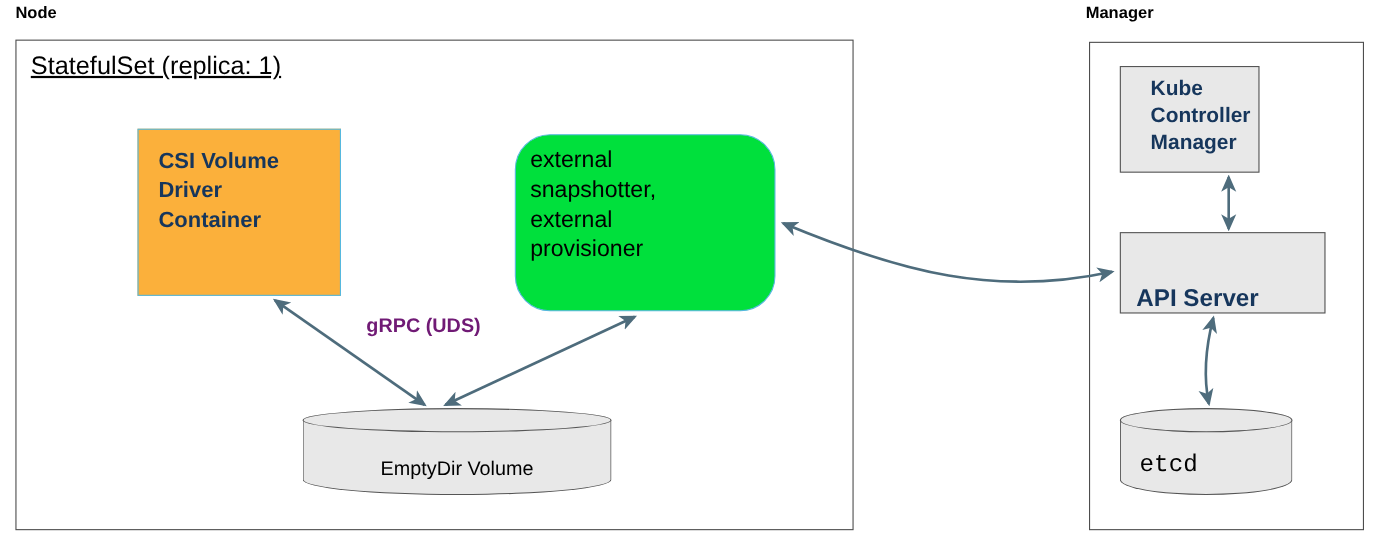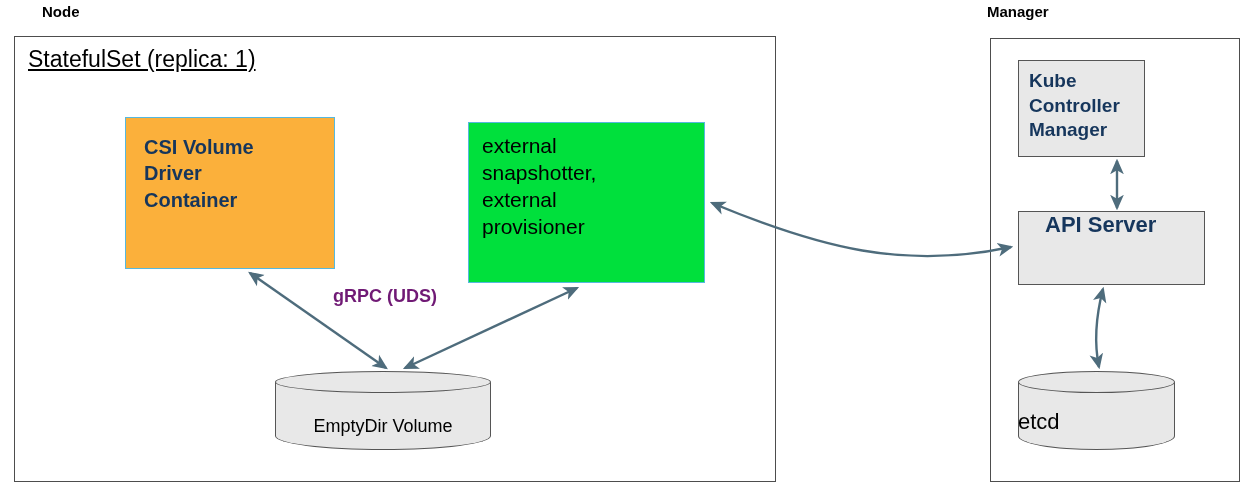--- a/index.html
+++ b/index.html
@@ -64,30 +64,30 @@
 
   .box.gray {
     background: #e8e8e8;
     border: 1.6px solid #555555;
   }
   .box.kcm {
     color: #16365c;
     font-size: 19px;
     font-weight: bold;
     line-height: 1.3;
-    padding: 8px 0 0 10px;
+    padding: 8px 0 0 27px;
   }
   .box.kcm span { display: block; max-width: 100px; }
   .box.api {
     color: #16365c;
     font-size: 22px;
     font-weight: bold;
     display: flex;
-    align-items: flex-start;
-    padding-left: 26px;
+    align-items: flex-end;
+    padding-left: 14px;
   }
 
   .grpc-label {
     position: absolute;
     font-size: 18px;
     font-weight: bold;
     color: #701a75;
     z-index: 4;
   }
 
@@ -111,57 +111,59 @@
   .cyl-label {
     position: absolute;
     left: 0; right: 0;
     bottom: 13px;
     text-align: center;
     font-size: 18px;
     color: #000000;
   }
   .cyl-label.left {
     text-align: left;
+    padding-left: 18px;
     font-size: 22px;
     bottom: 15px;
+    font-family: Liberation Mono, monospace;
   }
 
   .arrows {
     position: absolute;
     left: 0; top: 0;
     width: 1250px;
     height: 496px;
     z-index: 3;
     pointer-events: none;
   }
 </style>
 </head>
 <body>
 
 <div class="canvas">
 
-  <div class="outer-label" style="left:14px; top:3px;margin-left:28px;">Node</div>
+  <div class="outer-label" style="left:14px; top:3px;">Node</div>
   <div class="outer-label" style="left:987px; top:3px;">Manager</div>
 
   <div class="frame" style="left:14px; top:36px; width:762px; height:446px;"></div>
   <div class="frame" style="left:990px; top:38px; width:250px; height:444px;"></div>
 
   <div class="ss-title" style="left:28px; top:46px;">StatefulSet (replica: 1)</div>
 
-  <div class="box orange" style="left:125px; top:117px; width:210px; height:152px;">
+  <div class="box orange" style="left:125px; top:117px; width:185px; height:152px;">
     <span>CSI Volume Driver Container</span>
   </div>
 
-  <div class="box green" style="left:468px; top:122px; width:237px; height:161px;">
+  <div class="box green" style="left:468px; top:122px; width:237px; height:161px;border-radius:32px;">
     <span>external snapshotter, external provisioner</span>
   </div>
 
   <div class="grpc-label" style="left:333px; top:286px;">gRPC (UDS)</div>
 
-  <div class="cylinder" style="left:275px; top:371px; width:216px; height:79px;">
+  <div class="cylinder" style="left:275px; top:371px; width:281px; height:79px;">
     <div class="cyl-body"></div>
     <div class="cyl-top"></div>
     <div class="cyl-label">EmptyDir Volume</div>
   </div>
 
   <div class="box gray kcm" style="left:1018px; top:60px; width:127px; height:97px;">
     <span>Kube Controller Manager</span>
   </div>
 
   <div class="box gray api" style="left:1018px; top:211px; width:187px; height:74px;">

